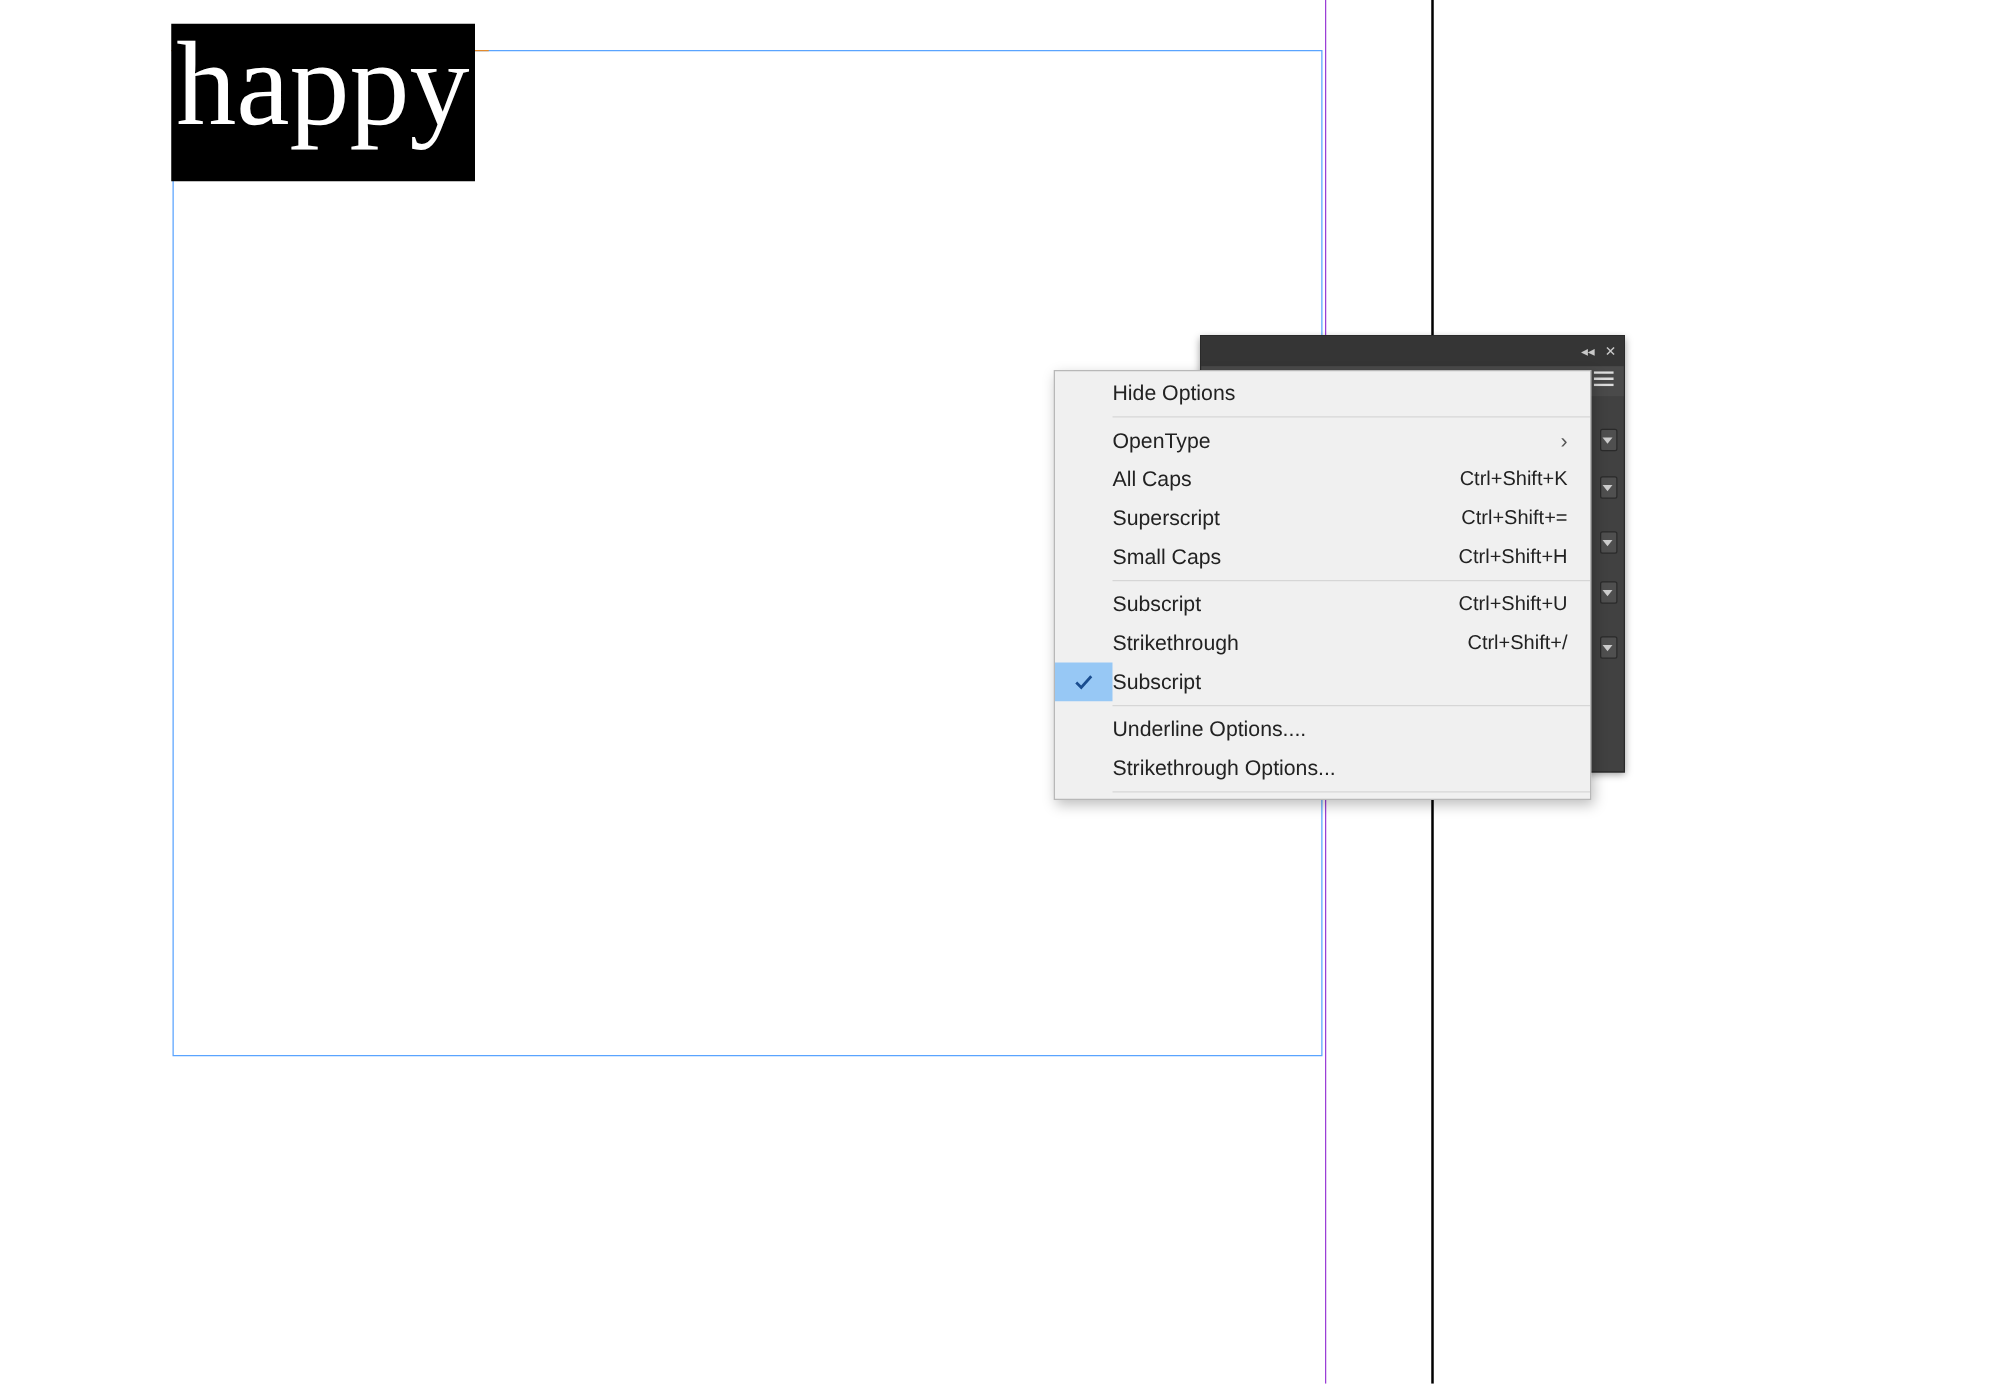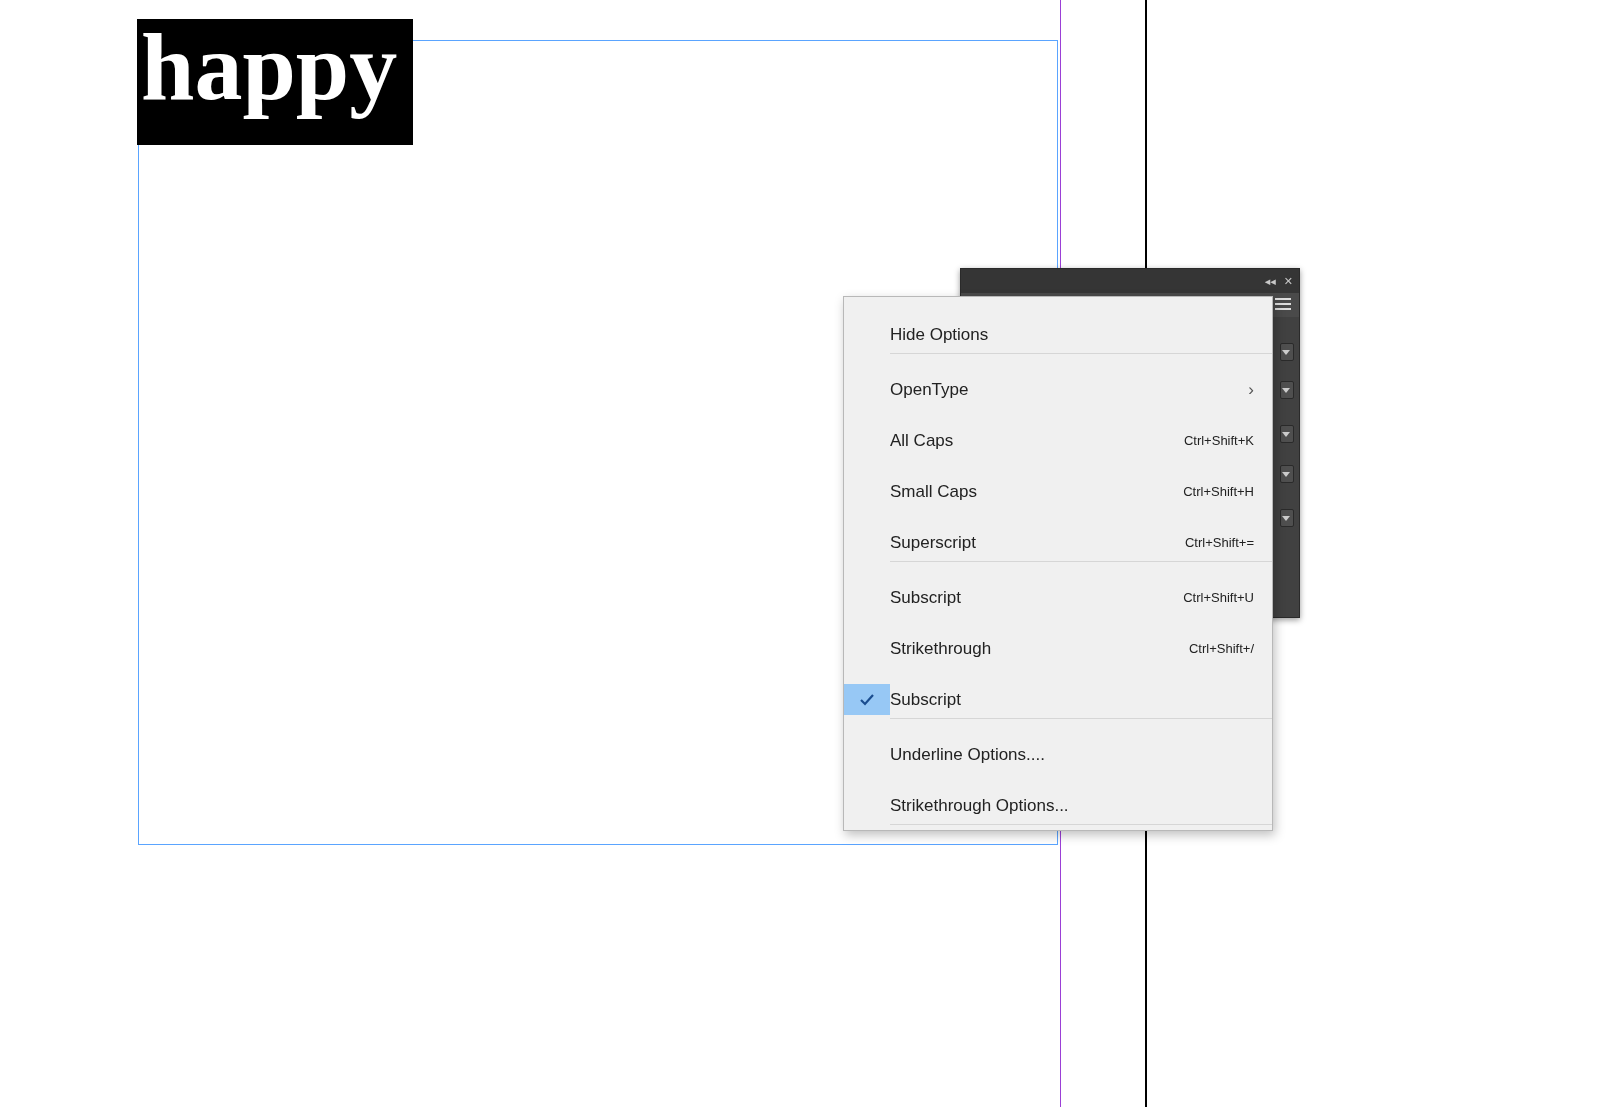--- a/index.html
+++ b/index.html
@@ -43,23 +43,22 @@
 
     .sel-text-block {
       position: absolute;
       left: 137px;
       top: 19px;
       background: #000;
       color: #fff;
       font-family: "Times New Roman", Georgia, serif;
       font-size: 96px;
       line-height: 1.0;
-      padding: 0 16px 30px 4px;
+      padding: 0 4px 30px 4px;
       letter-spacing: 0;
-      font-weight: bold;
     }
     .orange-edge {
       position: absolute;
       left: 137px;
       top: 40px;
       width: 254px;
       height: 1px;
       background: #e38b2c;
     }
 
@@ -131,38 +130,37 @@
       padding: 2px 0;
     }
     .ctx-item {
       display: flex;
       align-items: center;
       height: 31px;
       font-size: 17px;
       color: #222;
       padding: 0 18px 0 0;
       cursor: default;
-      margin-top: 20px;
     }
     .ctx-item .check-col {
       width: 46px;
       display: flex;
       align-items: center;
       justify-content: center;
       height: 100%;
     }
     .ctx-item.checked .check-col {
       background: #97c8f5;
     }
     .ctx-item .label {
       flex: 1;
     }
     .ctx-item .shortcut {
       color: #222;
-      font-size: 13px;
+      font-size: 16px;
     }
     .ctx-item .submenu-arrow {
       width: 14px;
       text-align: right;
       color: #555;
     }
     .ctx-sep {
       height: 1px;
       background: #d6d6d6;
       margin: 3px 0 3px 46px;
@@ -211,27 +209,27 @@
       <span class="label">OpenType</span>
       <span class="submenu-arrow">›</span>
     </div>
     <div class="ctx-item">
       <span class="check-col"></span>
       <span class="label">All Caps</span>
       <span class="shortcut">Ctrl+Shift+K</span>
     </div>
     <div class="ctx-item">
       <span class="check-col"></span>
+      <span class="label">Superscript</span>
+      <span class="shortcut">Ctrl+Shift+=</span>
+    </div>
+    <div class="ctx-item">
+      <span class="check-col"></span>
       <span class="label">Small Caps</span>
       <span class="shortcut">Ctrl+Shift+H</span>
-    </div>
-    <div class="ctx-item">
-      <span class="check-col"></span>
-      <span class="label">Superscript</span>
-      <span class="shortcut">Ctrl+Shift+=</span>
     </div>
     <div class="ctx-sep"></div>
     <div class="ctx-item">
       <span class="check-col"></span>
       <span class="label">Subscript</span>
       <span class="shortcut">Ctrl+Shift+U</span>
     </div>
     <div class="ctx-item">
       <span class="check-col"></span>
       <span class="label">Strikethrough</span>

